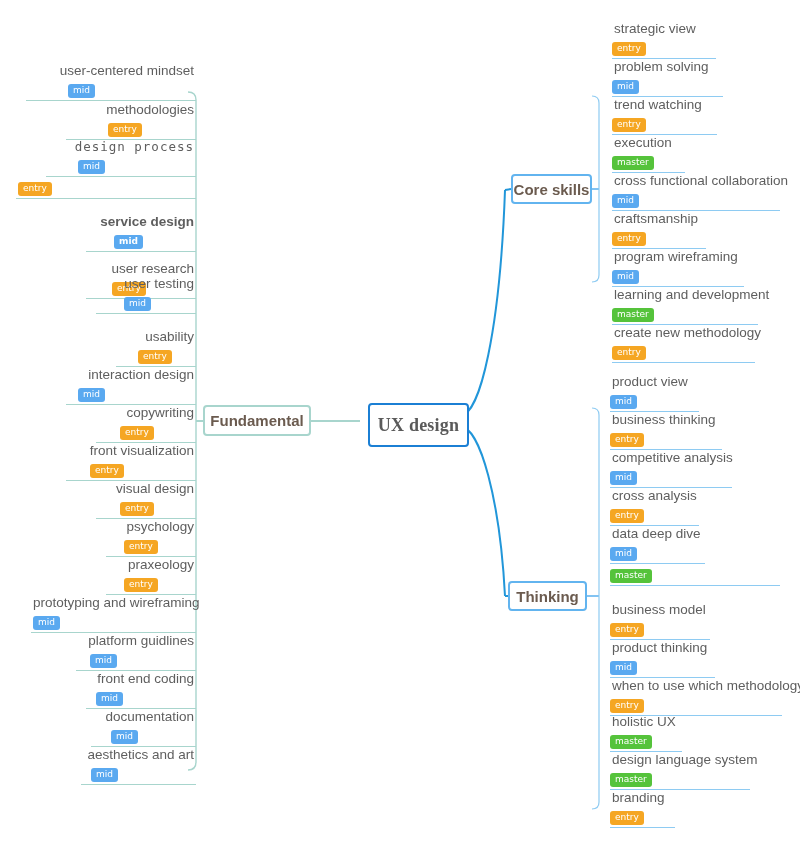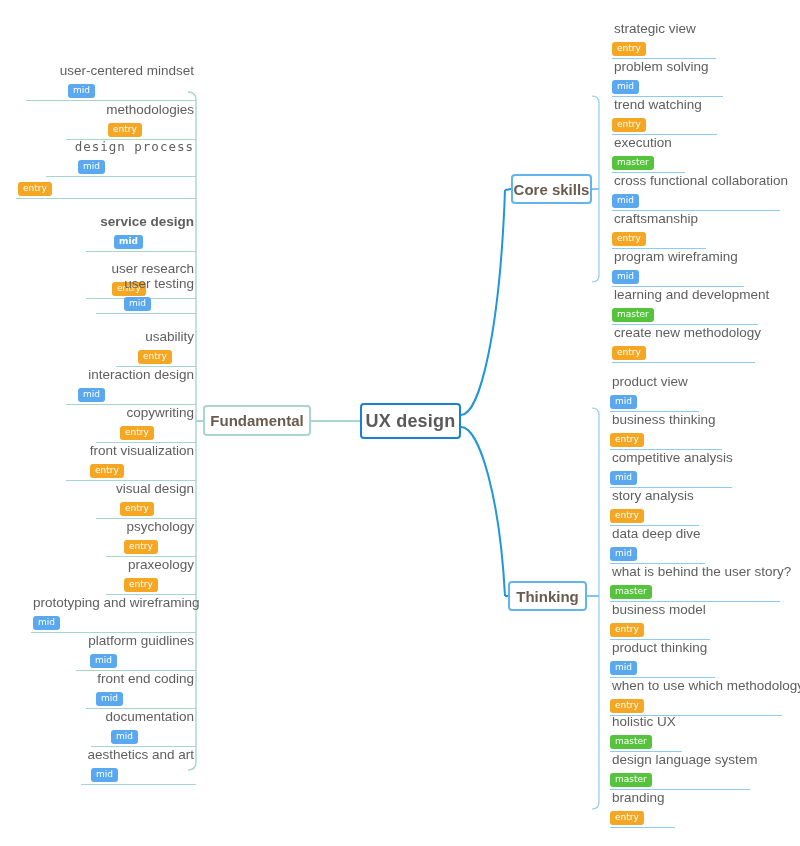--- a/index.html
+++ b/index.html
@@ -103,21 +103,21 @@
 
     <path d="M592 189 L599 189" stroke="#62b4ef" stroke-width="1.6" fill="none"></path>
 
     <path d="M592 96 Q599 96 599 103 L599 275 Q599 282 592 282" stroke="#8ecbf2" stroke-width="1.2" fill="none"></path>
 
     <path d="M587 596 L599 596" stroke="#62b4ef" stroke-width="1.6" fill="none"></path>
 
     <path d="M592 408 Q599 408 599 415 L599 802 Q599 809 592 809" stroke="#8ecbf2" stroke-width="1.2" fill="none"></path>
   </svg>
 
-  <div class="node node-root" style="left:360px;top:403px;width:101px;height:36px;">
+  <div class="node node-root" style="left:368px;top:403px;width:101px;height:44px;font-family:Liberation Serif, serif;">
     <span>UX design</span>
   </div>
 
   <div class="node node-sage" style="left:203px;top:405px;width:108px;height:31px;">
     <span>Fundamental</span>
   </div>
 
   <div class="node node-blue" style="left:511px;top:174px;width:81px;height:30px;">
     <span>Core skills</span>
   </div>
@@ -367,37 +367,36 @@
 
   <div class="leaf right" style="left:610px;top:450px;width:122px;">
     <span class="lbl">competitive analysis</span>
     <span class="badgewrap">
       <span class="badge mid">mid</span>
     </span>
     <span class="rule"></span>
   </div>
 
   <div class="leaf right" style="left:610px;top:488px;width:89px;">
-    <span class="lbl">story analysis</span>
+    <span class="lbl">cross analysis</span>
     <span class="badgewrap">
       <span class="badge entry">entry</span>
     </span>
     <span class="rule"></span>
   </div>
 
   <div class="leaf right" style="left:610px;top:526px;width:95px;">
     <span class="lbl">data deep dive</span>
     <span class="badgewrap">
       <span class="badge mid">mid</span>
     </span>
     <span class="rule"></span>
   </div>
 
   <div class="leaf right" style="left:610px;top:564px;width:170px;">
-    <span class="lbl">what is behind the user story?</span>
     <span class="badgewrap">
       <span class="badge master">master</span>
     </span>
     <span class="rule"></span>
   </div>
 
   <div class="leaf right" style="left:610px;top:602px;width:100px;">
     <span class="lbl">business model</span>
     <span class="badgewrap">
       <span class="badge entry">entry</span>

